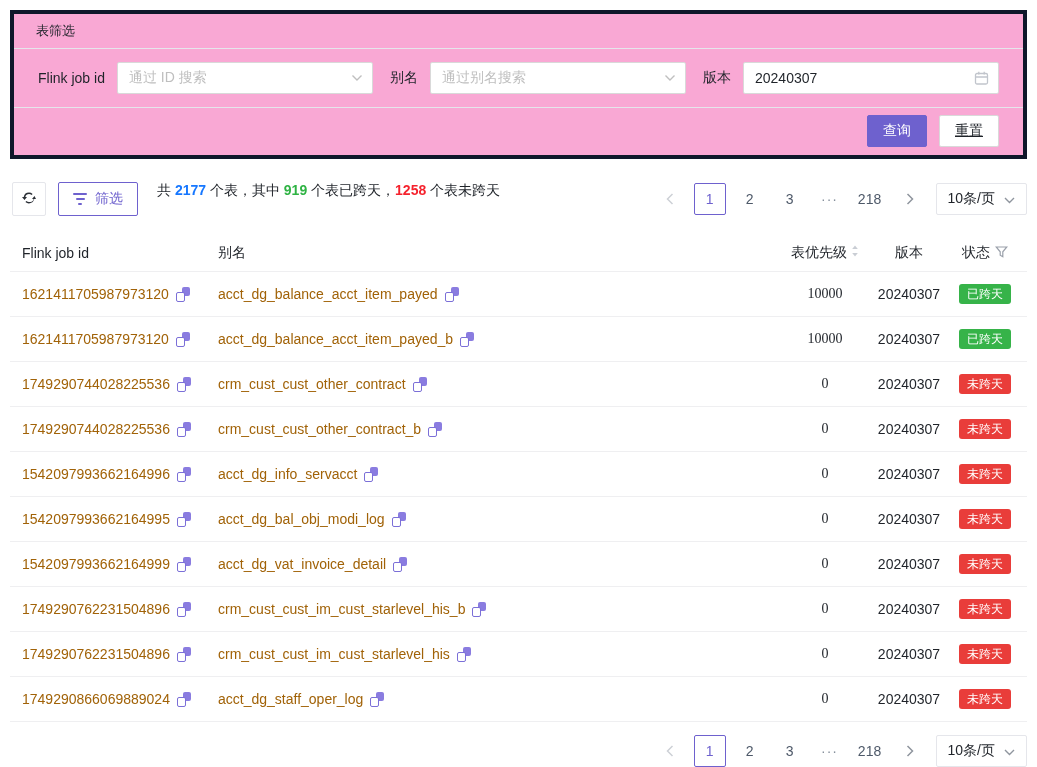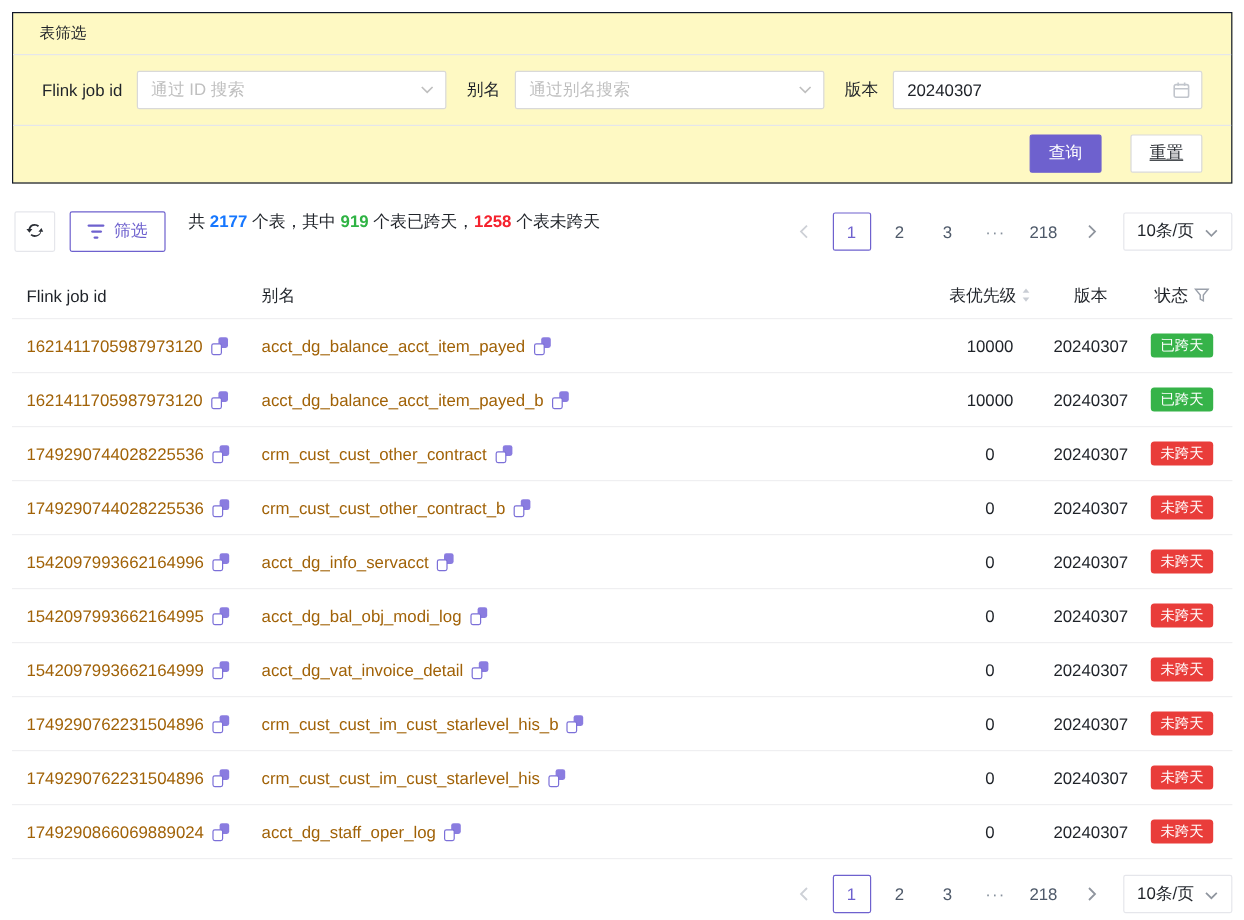--- a/index.html
+++ b/index.html
@@ -1,33 +1,33 @@
 <!DOCTYPE html>
 <html><head>
 <meta charset="utf-8">
 <style>
   * { box-sizing: border-box; margin: 0; padding: 0; }
   html,body { width: 1037px; height: 767px; background: #fff; overflow: hidden;
     font-family: "Liberation Sans", "DejaVu Sans", sans-serif; font-size: 14px; color: #1f2329; }
   .page { width: 1037px; height: 767px; }
 
   
-  .filter-card { margin: 10px 10px 0 10px; border: 1px solid #0f172a; background: #fef9c3; }
+  .filter-card { margin: 10px 10px 0 10px; border: 4px solid #0f172a; background: #f9a8d4; }
   .card-header { padding: 8px 22px; font-size: 13px; color: #1f2329; border-bottom: 1px solid #e5e6eb; }
   .fields { display: flex; align-items: center; padding: 13px 24px; border-bottom: 1px solid #e5e6eb; }
   .field-label { margin-right: 12px; white-space: nowrap; color: #1f2329; }
   .field-label.gap { margin-left: 17px; }
   .select, .date-input { position: relative; width: 277px; height: 32px; border: 1px solid #d9d9d9;
     border-radius: 2px; background: #fff; display: flex; align-items: center; padding: 0 30px 0 11px; cursor: pointer; }
   .placeholder { color: #bfbfbf; white-space: nowrap; overflow: hidden; }
   .date-value { color: #1f2329; }
   .suffix-icon { position: absolute; right: 9px; top: 50%; transform: translateY(-50%); display: flex; }
 
   
-  .actions { display: flex; justify-content: flex-end; align-items: center; gap: 24px; padding: 7px 24px 8px 24px; }
+  .actions { display: flex; justify-content: flex-end; align-items: center; gap: 12px; padding: 7px 24px 8px 24px; }
   .btn { height: 32px; padding: 0 15px; border-radius: 2px; font-size: 14px; cursor: pointer;
     font-family: inherit; display: inline-flex; align-items: center; }
   .btn-primary { background: #6e61ce; border: 1px solid #6e61ce; color: #fff; }
   .btn-default { background: #fff; border: 1px solid #d9d9d9; color: #1f2329; text-decoration: underline; }
 
   
   .toolbar { display: flex; align-items: center; height: 40px; margin: 20px 10px 0 12px; }
   .toolbar-left { display: flex; flex: 1; }
   .icon-btn { width: 34px; height: 34px; border: 1px solid #e5e6eb; border-radius: 2px; background: #fff;
     display: flex; align-items: center; justify-content: center; cursor: pointer; }
@@ -53,21 +53,21 @@
   .page-size { height: 32px; margin-left: 10px; padding: 0 11px; border: 1px solid #e5e6eb; border-radius: 2px;
     display: flex; align-items: center; gap: 9px; color: #1f2329; cursor: pointer; background: #fff; }
 
   
   .table { margin: 15px 10px 0 10px; }
   .tr, .thead { display: flex; align-items: center; padding: 0 10px 0 12px; border-bottom: 1px solid #efeff1; }
   .thead { height: 38px; font-weight: 500; color: #1f2329; }
   .tr { height: 45px; }
   .c-id     { width: 196px; display: flex; align-items: center; }
   .c-alias  { flex: 1; display: flex; align-items: center; }
-  .c-pri    { width: 80px; display: flex; align-items: center; justify-content: center; white-space: nowrap; gap: 4px; }
+  .c-pri    { width: 80px; display: flex; align-items: center; justify-content: center; white-space: nowrap; gap: 4px; font-family: Liberation Serif, serif; }
   .c-ver    { width: 88px; display: flex; align-items: center; justify-content: center; }
   .c-status { width: 64px; display: flex; align-items: center; justify-content: center; white-space: nowrap; gap: 5px; }
   .link { color: #a16207; text-decoration: none; cursor: pointer; white-space: nowrap; text-align: right; }
 
   .copy { position: relative; width: 14px; height: 15px; display: inline-block; margin-left: 7px; cursor: pointer; flex: none; }
   .copy .back  { position: absolute; right: 0; top: 0; width: 8px; height: 9px; background: #8a7ce0; border-radius: 2px; }
   .copy .front { position: absolute; left: 0; bottom: 0; width: 9px; height: 10px; background: #fff;
     border: 1.5px solid #7b6fd8; border-radius: 2px; }
 
   .badge { display: inline-block; padding: 1px 8px; border-radius: 3px; font-size: 12px; line-height: 18px; color: #fff; text-align: center; }

